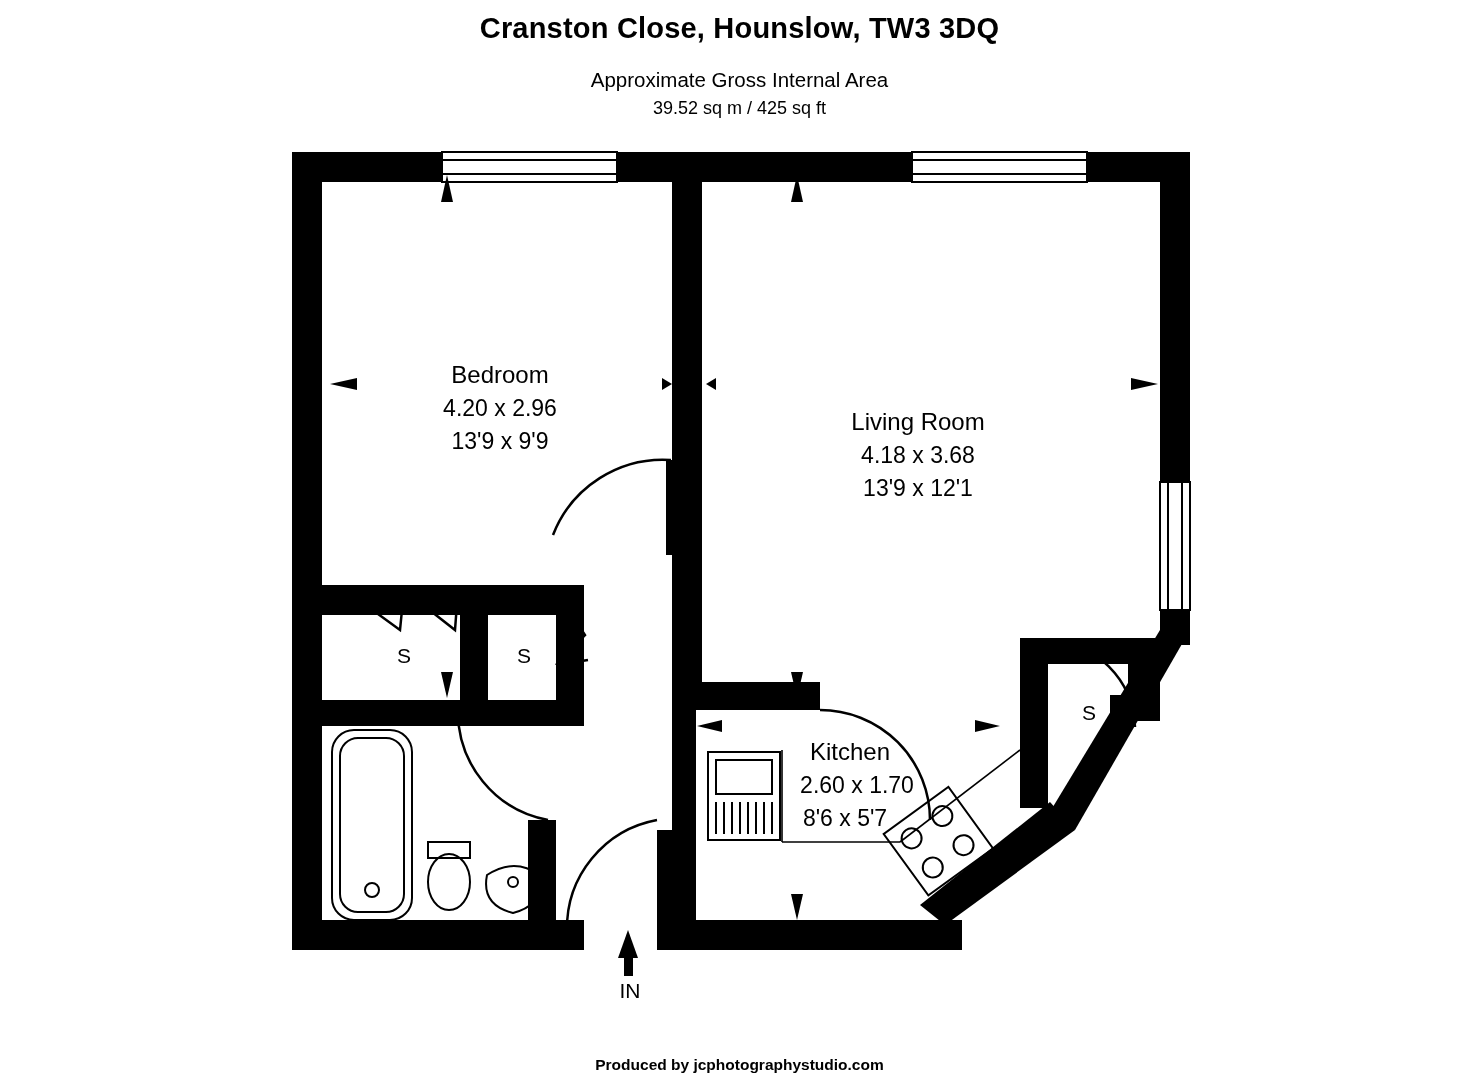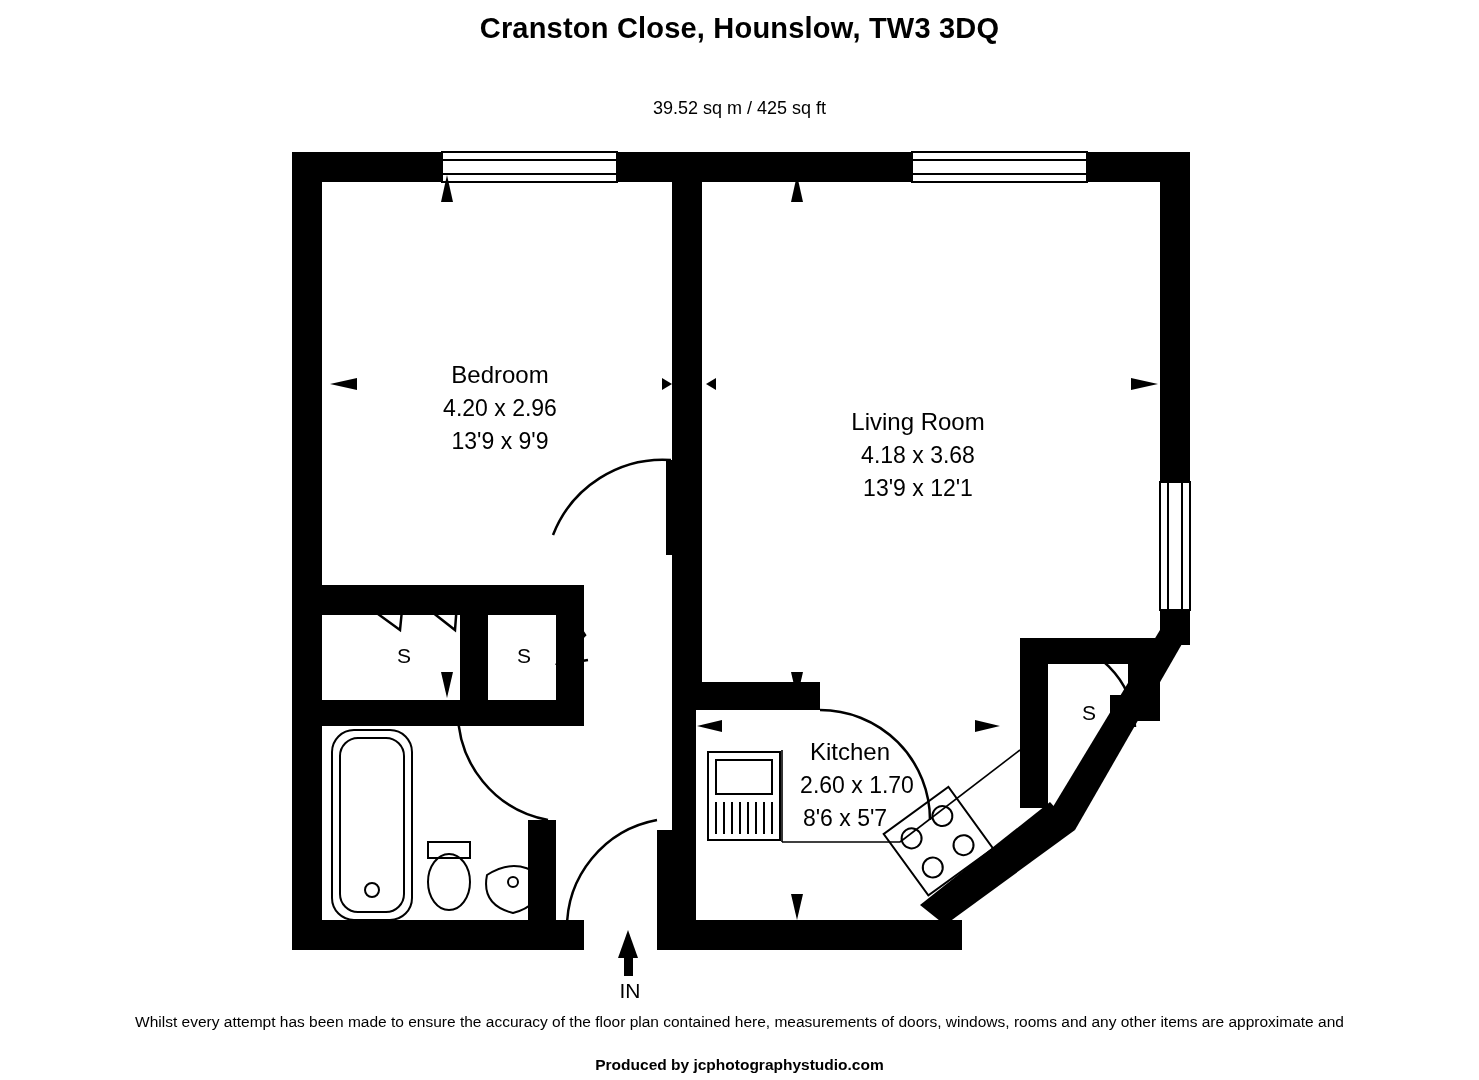--- a/index.html
+++ b/index.html
@@ -91,20 +91,21 @@
     font-size: 21px;
     fill: #000;
   }
 </style>
 </head>
 <body>
 
 <div id="plan-root">
 
   <div class="title">Cranston Close, Hounslow, TW3 3DQ</div>
+  <div class="subtitle1">Approximate Gross Internal Area</div>
   <div class="subtitle2">39.52 sq m / 425 sq ft</div>
 
   <svg class="floorplan-svg" viewBox="0 0 1479 880">
 
     <g fill="#000000">
 
       <rect x="292" y="22" width="150" height="30"></rect>
 
       <rect x="442" y="22" width="175" height="30" fill="#000000"></rect>
 
@@ -255,16 +256,15 @@
       <text class="room-label" x="845" y="696" text-anchor="middle">8'6 x 5'7</text>
 
       <text class="storage-s" x="404" y="533" text-anchor="middle">S</text>
       <text class="storage-s" x="524" y="533" text-anchor="middle">S</text>
       <text class="storage-s" x="1089" y="590" text-anchor="middle">S</text>
 
       <text class="in-label" x="630" y="868" text-anchor="middle">IN</text>
     </g>
   </svg>
 
-  <div class="disclaimer disc-l1">Whilst every attempt has been made to ensure the accuracy of the floor plan contained here, measurements of doors, windows, rooms and any other items are approximate and</div>
   <div class="produced">Produced by jcphotographystudio.com</div>
 
 </div>
 
 </body></html>

